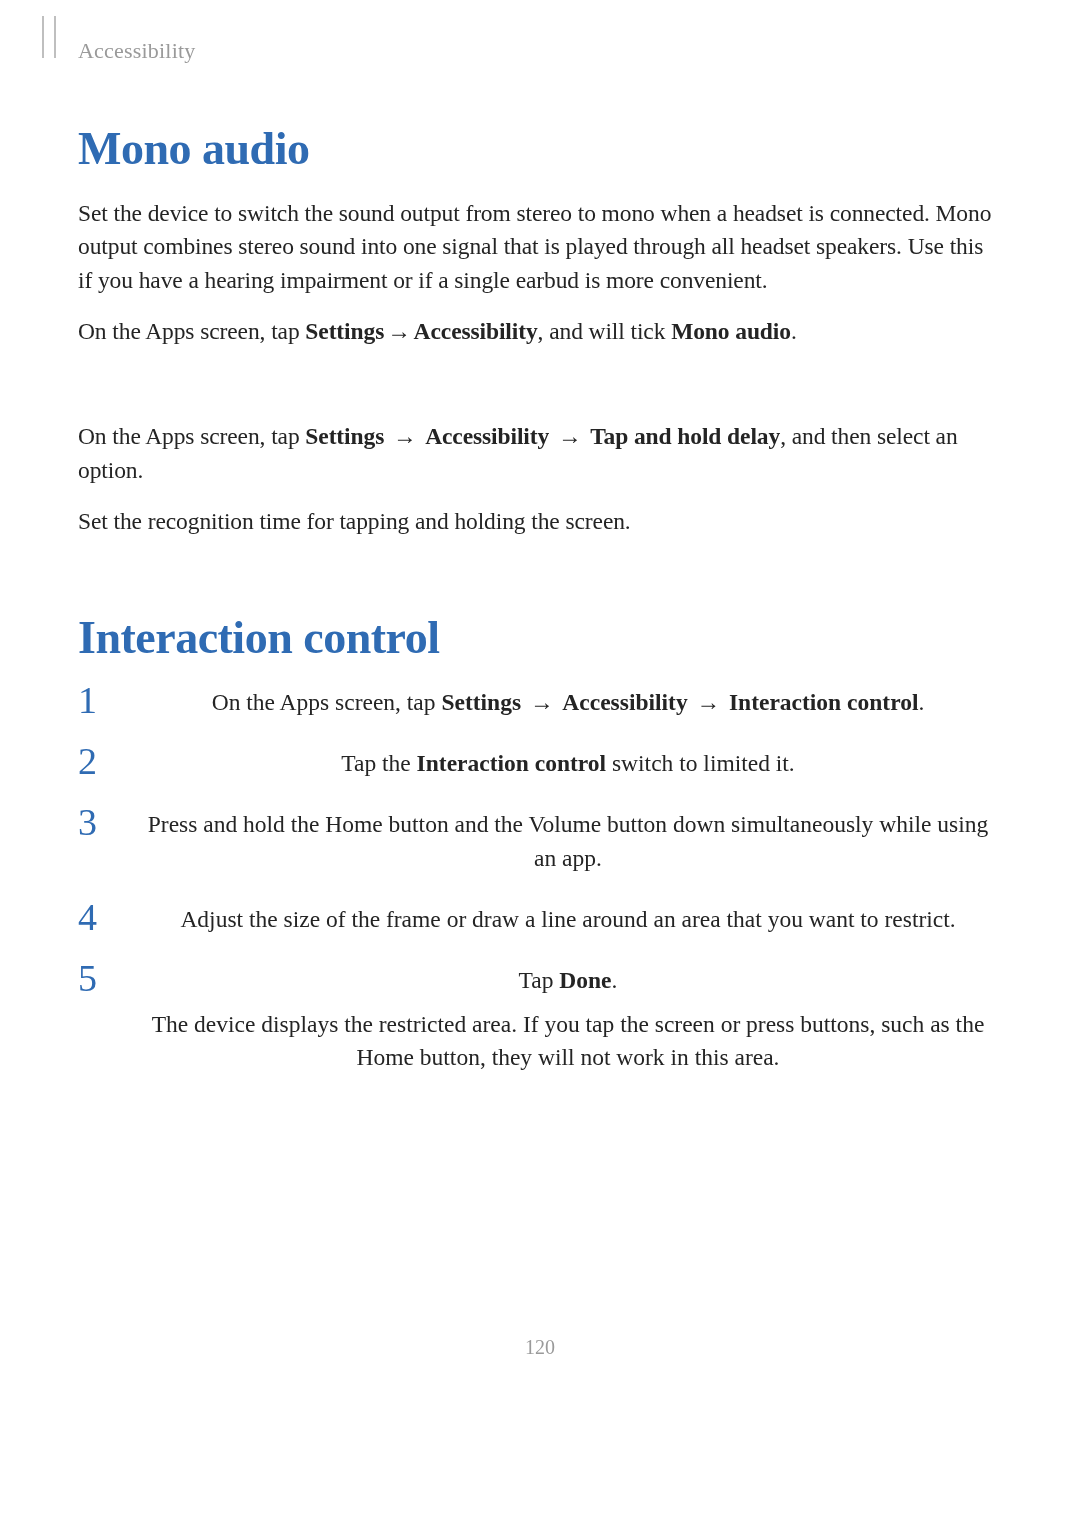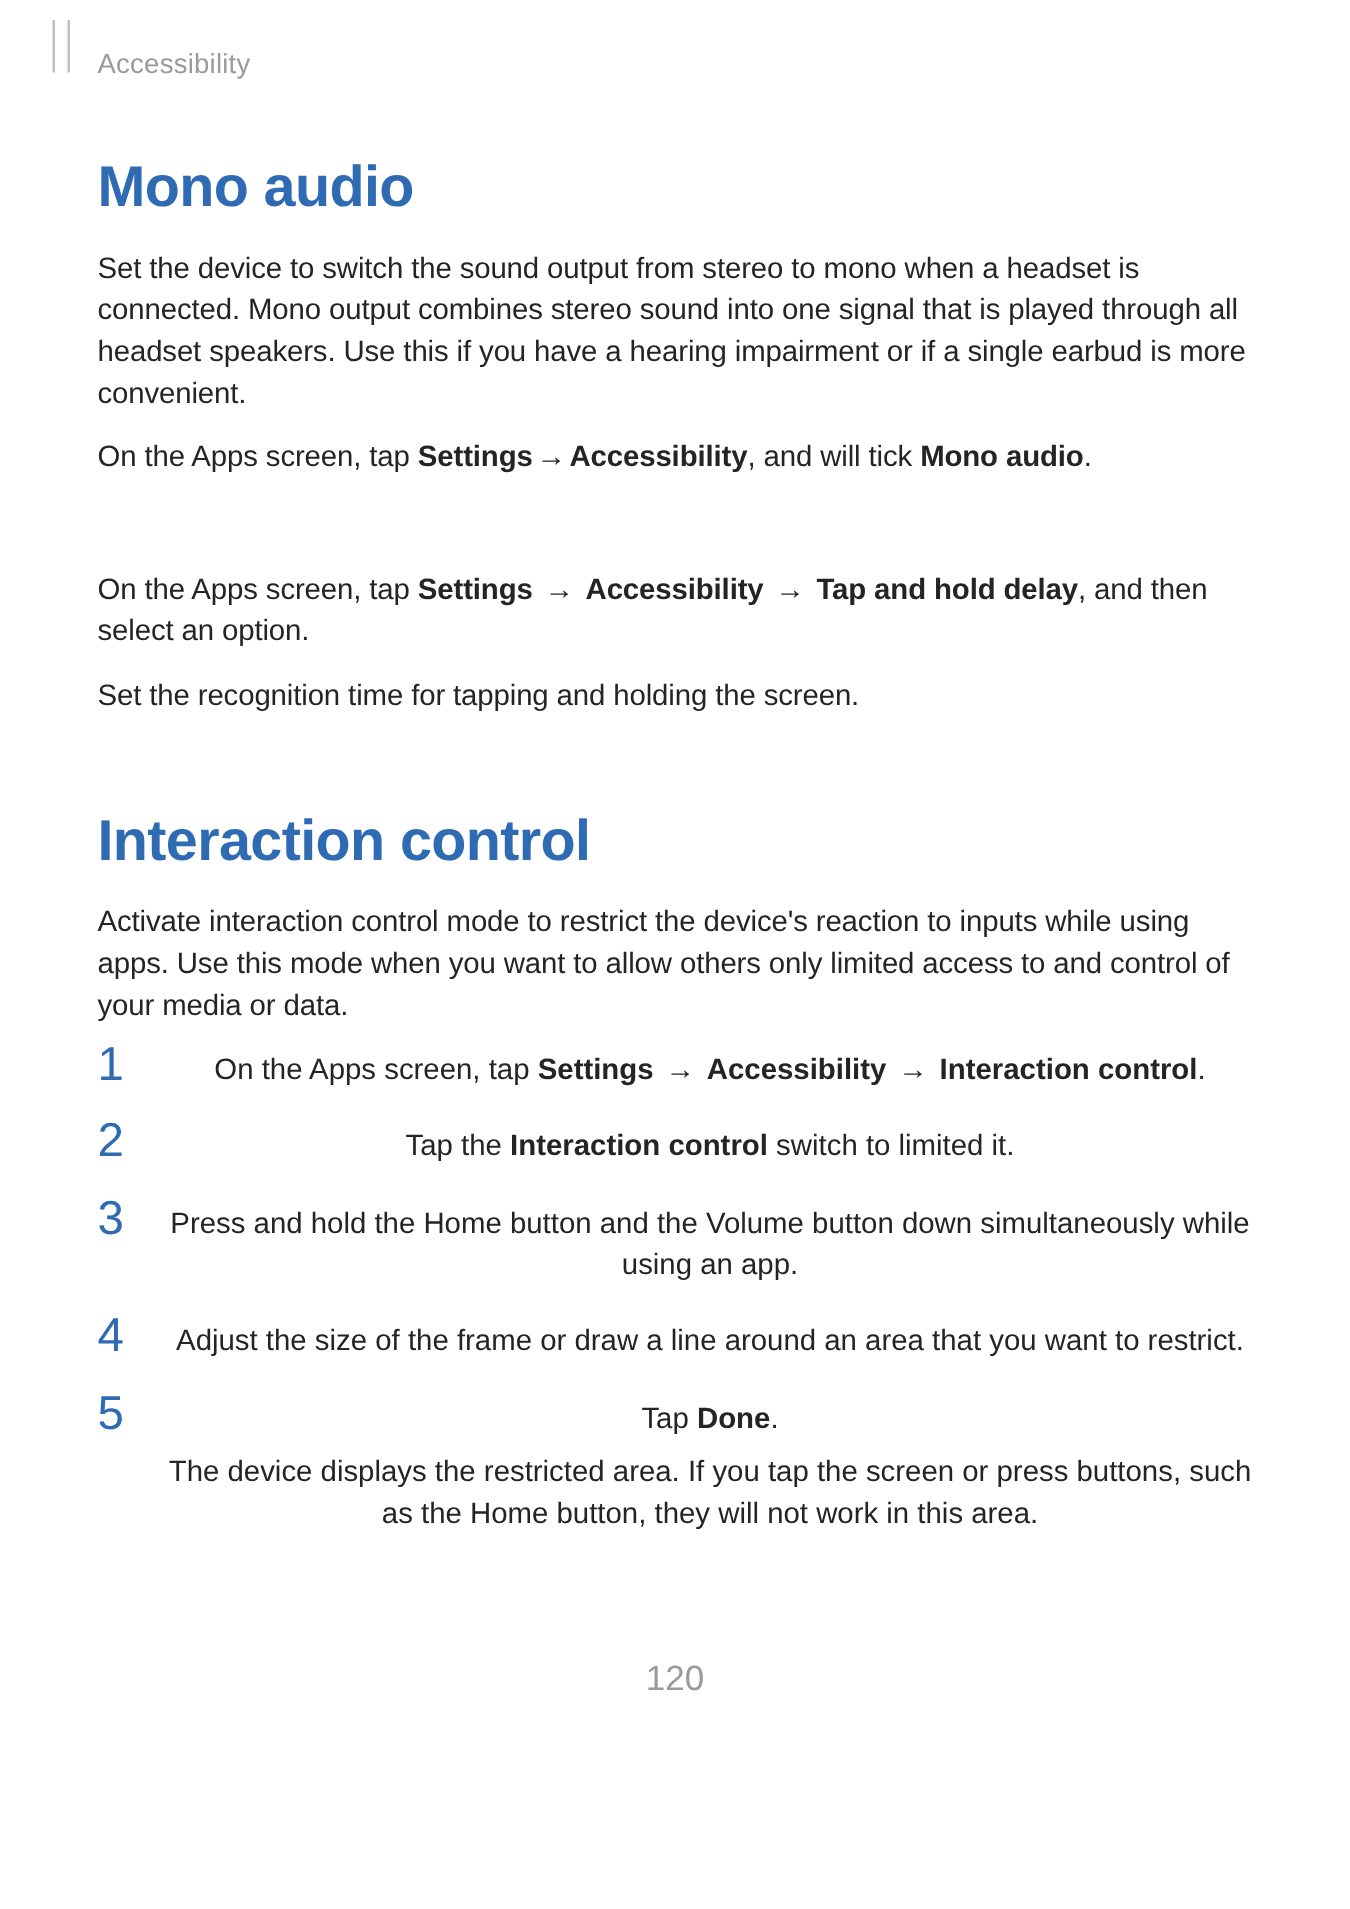--- a/index.html
+++ b/index.html
@@ -8,20 +8,21 @@
     background: #ffffff;
     font-family: "Segoe UI", "Helvetica Neue", Arial, sans-serif;
     color: #242424;
   }
   .page {
     width: 1080px;
     height: 1409px;
     position: relative;
     box-sizing: border-box;
     padding: 32px 78px 0 78px;
+    font-family: Liberation Serif, serif;
   }
   .tab-mark {
     position: absolute;
     left: 42px;
     top: 16px;
     width: 10px;
     height: 42px;
     border-left: 2px solid #bfbfbf;
     border-right: 2px solid #bfbfbf;
   }
@@ -77,21 +78,21 @@
     font-size: 23.5px;
     line-height: 1.42;
     margin: 0 0 10px 0;
   }
   .page-number {
     position: absolute;
     bottom: 50px;
     left: 0;
     width: 100%;
     text-align: center;
-    font-size: 28px;
+    font-size: 20px;
     color: #9a9a9a;
   }
   b { font-weight: 700; }
 </style>
 </head>
 <body>
 
 <div class="page">
   <div class="tab-mark"></div>
   <div class="breadcrumb">Accessibility</div>
@@ -105,21 +106,20 @@
   <div class="section-gap"></div>
 
   <p class="body">
     <span>On the Apps screen, tap </span><b>Settings</b> <span class="arrow">→</span> <b>Accessibility</b> <span class="arrow">→</span> <b>Tap and hold delay</b><span>, and then select an option.</span>
   </p>
   <p class="body">Set the recognition time for tapping and holding the screen.</p>
 
   <div class="section-gap"></div>
 
   <h2 class="section">Interaction control</h2>
-  <p class="body">Activate interaction control mode to restrict the device's reaction to inputs while using apps. Use this mode when you want to allow others only limited access to and control of your media or data.</p>
 
   <ol class="steps">
     <li>
       <p>
         <span>On the Apps screen, tap </span><b>Settings</b> <span class="arrow">→</span> <b>Accessibility</b> <span class="arrow">→</span> <b>Interaction control</b><span>.</span>
       </p>
     </li>
     <li>
       <p>
         <span>Tap the </span><b>Interaction control</b><span> switch to limited it.</span>

